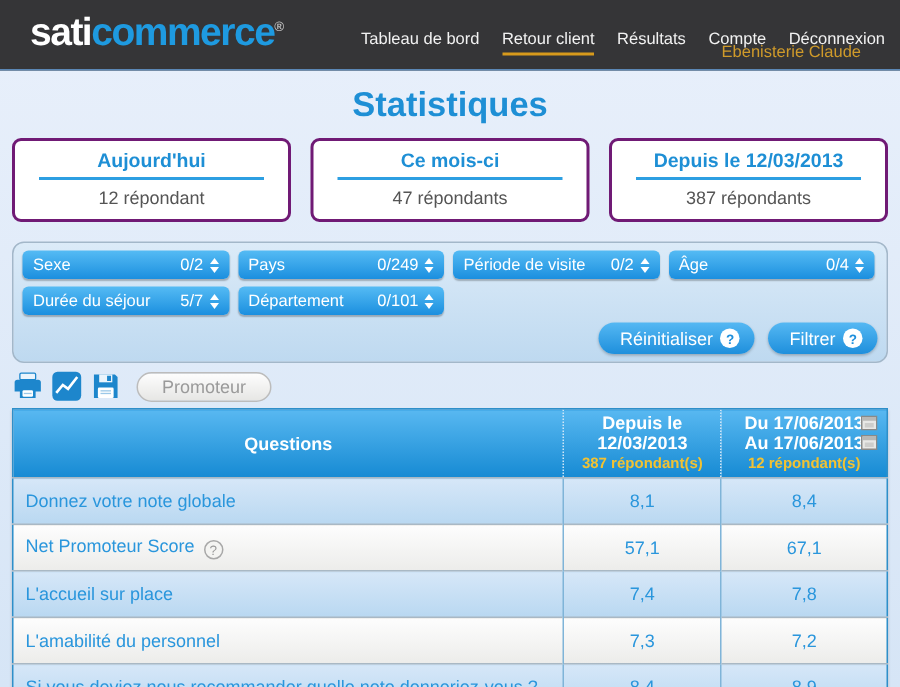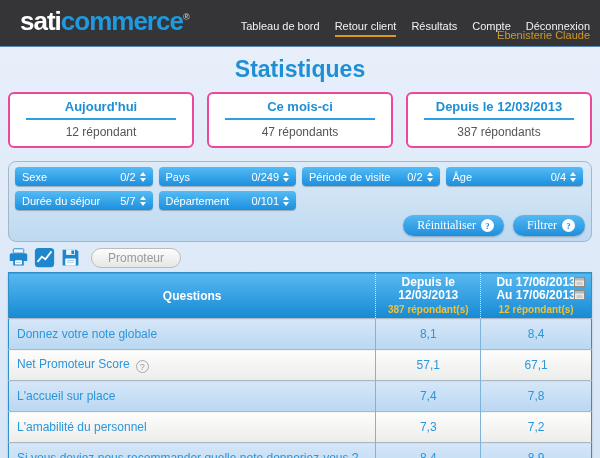--- a/index.html
+++ b/index.html
@@ -15,32 +15,32 @@
   }
   .logo { position:absolute; left:20px; top:6px; font-size:26px; font-weight:bold; letter-spacing:-1px; cursor:pointer; }
   .logo .lg1 { color:#ffffff; }
   .logo .lg2 { color:#1e9ae0; }
   .logo .lgr { color:#bbb; font-size:9px; vertical-align:super; letter-spacing:0; }
   .mainnav { position:absolute; right:10px; top:20px; display:flex; gap:15px; }
   .mainnav .nav-item {
     color:#f2f2f2; font-size:11px; text-decoration:none; padding-bottom:3px; cursor:pointer;
   }
   .mainnav .nav-item.active { border-bottom:2px solid #d79a1c; }
-  .account { position:absolute; right:10px; top:29px; color:#cf9a2a; font-size:11px; cursor:pointer;text-align:right; }
+  .account { position:absolute; right:26px; top:29px; color:#cf9a2a; font-size:11px; cursor:pointer;text-align:right; }
 
   
   .page-title {
     margin-top:9px; text-align:center; color:#1e8fd5;
     font-size:23px; font-weight:bold;
   }
 
   
   .cards { display:flex; gap:13px; padding:0 8px; margin-top:9px; }
   .card {
-    flex:1; background:#ffffff; border:2px solid #ec4899; border-radius:6px;
+    flex:1; background:#ffffff; border:2px solid #701a75; border-radius:6px;
     text-align:center; padding:5px 0 7px 0;
   }
   .card-title { color:#1e8fd5; font-size:13px; font-weight:bold; }
   .card-rule { height:2px; background:#2d9fe2; margin:4px 16px 5px 16px; }
   .card-count { color:#555; font-size:12px; }
 
   
   .filter-panel {
     margin:13px 8px 0 8px; border:1px solid #a3b7c9; border-radius:8px;
     background:linear-gradient(#dcebf8, #bed9f0);
@@ -57,21 +57,21 @@
   .pill-right { display:flex; align-items:center; gap:4px; }
   .sort-arrows { display:inline-flex; flex-direction:column; gap:2px; }
   .tri-up { width:0; height:0; border-left:3px solid transparent; border-right:3px solid transparent; border-bottom:4px solid #fff; }
   .tri-down { width:0; height:0; border-left:3px solid transparent; border-right:3px solid transparent; border-top:4px solid #fff; }
   .filter-actions { display:flex; justify-content:flex-end; gap:9px; margin-top:5px; }
   .action-btn {
     border:none; border-radius:11px; height:21px; padding:0 10px 0 14px;
     background:linear-gradient(#55b8f3, #1e8fdc);
     box-shadow:0 1px 2px rgba(0,0,0,.25);
     color:#fff; font-size:12px; display:flex; align-items:center; gap:5px; cursor:pointer;
-    font-family:Liberation Serif, serif;
+    font-family:Liberation Sans, sans-serif;
   }
   .help-circle {
     width:13px; height:13px; border-radius:50%; background:#fff; color:#1e8fdc;
     font-size:9px; font-weight:bold; display:inline-flex; align-items:center; justify-content:center;
   }
 
   
   .toolbar { display:flex; align-items:center; gap:5px; margin:5px 8px 4px 8px; }
   .tool-icon { width:21px; height:21px; cursor:pointer; }
   .modify-btn {

